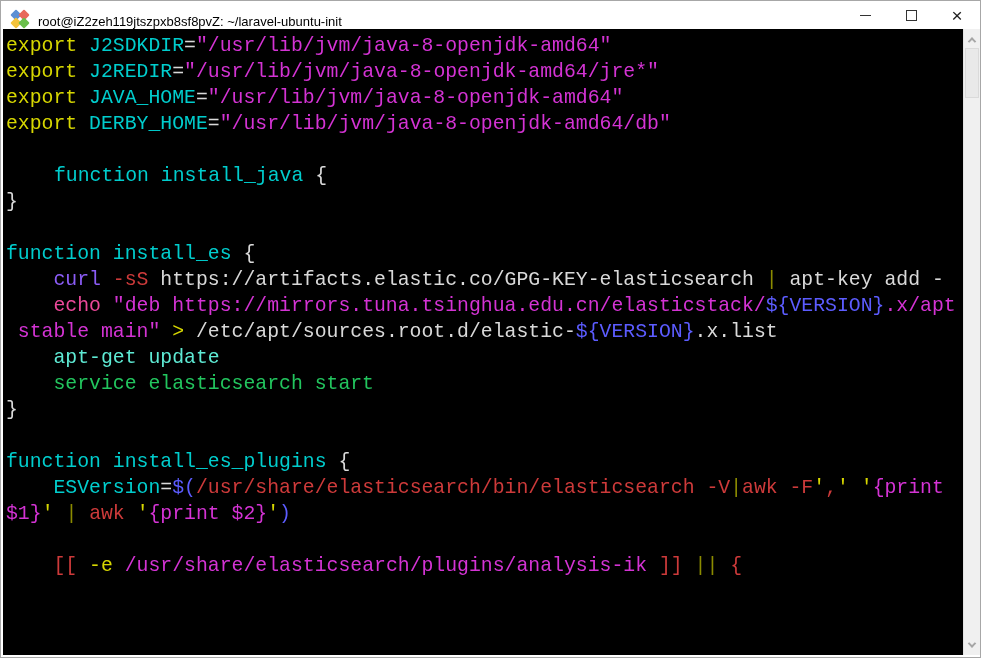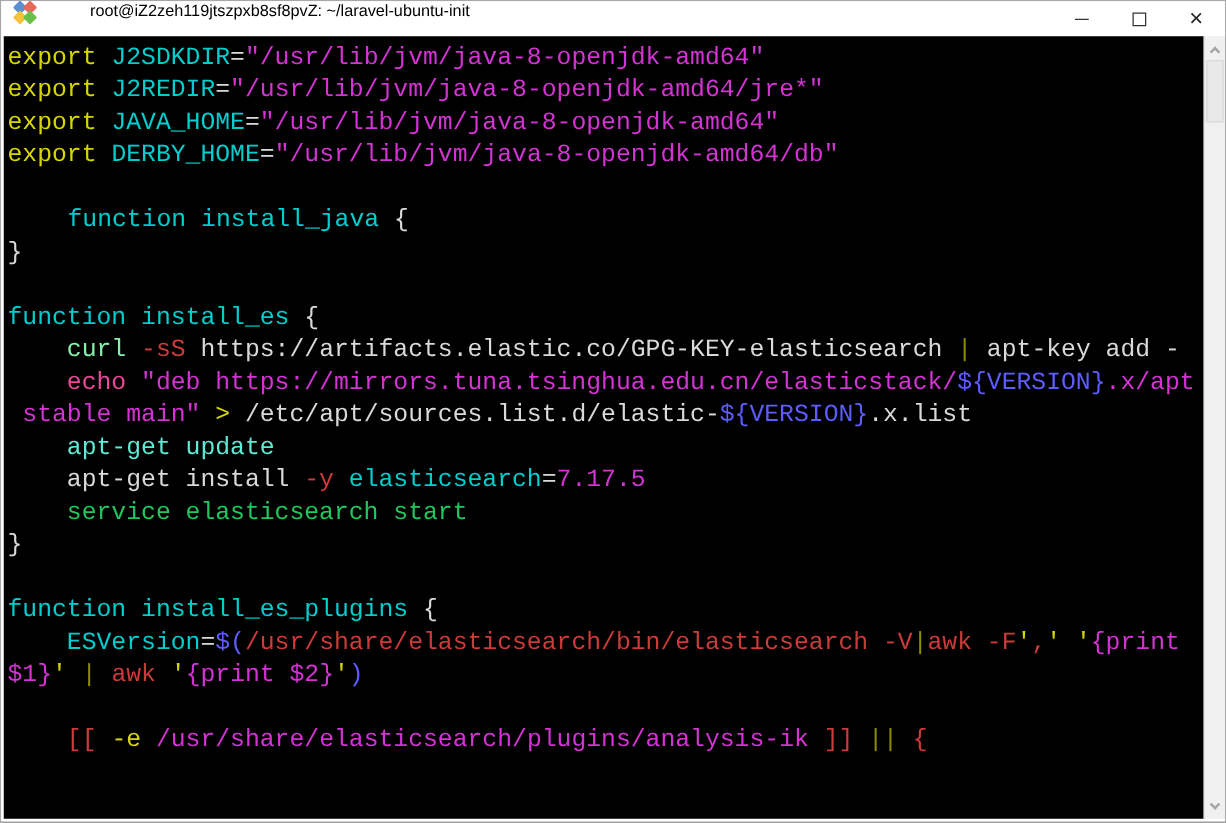--- a/index.html
+++ b/index.html
@@ -7,22 +7,22 @@
   .window {
     width:981px; height:658px;
     border:1px solid #a7a7a7;
     background:#fff;
     font-family:"Liberation Sans", sans-serif;
     display:flex; flex-direction:column;
   }
   
   .titlebar {
     height:28px; background:#ffffff;
-    display:flex; align-items:flex-start;
-    padding-left:9px; flex:0 0 auto;gap:34px;
+    display:flex; align-items:flex-end;
+    padding-left:9px; flex:0 0 auto;
   }
   .app-icon { position:relative; width:20px; height:19px; margin-right:8px; flex:0 0 auto; }
   .app-icon i { position:absolute; width:8px; height:8px; transform:rotate(45deg); border-radius:1px; }
   .app-icon .d-blue   { left:2px;  top:1px;  background:#5b8fd4; }
   .app-icon .d-red    { left:10px; top:1px;  background:#e8695a; }
   .app-icon .d-yellow { left:2px;  top:9px;  background:#f5c33b; }
   .app-icon .d-green  { left:10px; top:9px;  background:#6abf4b; }
   .title { font-size:13px; color:#000; white-space:nowrap; }
   .controls { margin-left:auto; display:flex; height:100%; }
   .ctrl { width:46px; height:100%; display:flex; align-items:center; justify-content:center; cursor:default; }
@@ -91,25 +91,24 @@
       <div id="term-lines">
           <div class="t-line"><span style="color: rgb(215, 215, 0);">export</span><span style="color: rgb(217, 217, 217);"> </span><span style="color: rgb(0, 205, 205);">J2SDKDIR</span><span style="color: rgb(217, 217, 217);">=</span><span style="color: rgb(212, 51, 212);">"/usr/lib/jvm/java-8-openjdk-amd64"</span></div>
           <div class="t-line"><span style="color: rgb(215, 215, 0);">export</span><span style="color: rgb(217, 217, 217);"> </span><span style="color: rgb(0, 205, 205);">J2REDIR</span><span style="color: rgb(217, 217, 217);">=</span><span style="color: rgb(212, 51, 212);">"/usr/lib/jvm/java-8-openjdk-amd64/jre*"</span></div>
           <div class="t-line"><span style="color: rgb(215, 215, 0);">export</span><span style="color: rgb(217, 217, 217);"> </span><span style="color: rgb(0, 205, 205);">JAVA_HOME</span><span style="color: rgb(217, 217, 217);">=</span><span style="color: rgb(212, 51, 212);">"/usr/lib/jvm/java-8-openjdk-amd64"</span></div>
           <div class="t-line"><span style="color: rgb(215, 215, 0);">export</span><span style="color: rgb(217, 217, 217);"> </span><span style="color: rgb(0, 205, 205);">DERBY_HOME</span><span style="color: rgb(217, 217, 217);">=</span><span style="color: rgb(212, 51, 212);">"/usr/lib/jvm/java-8-openjdk-amd64/db"</span></div>
           <div class="t-line"></div>
           <div class="t-line"><span style="color: rgb(0, 205, 205); margin-left: 48px;">function install_java</span><span style="color: rgb(217, 217, 217);"> {</span></div>
           <div class="t-line"><span style="color: rgb(217, 217, 217);">}</span></div>
           <div class="t-line"></div>
           <div class="t-line"><span style="color: rgb(0, 205, 205);">function install_es</span><span style="color: rgb(217, 217, 217);"> {</span></div>
-          <div class="t-line"><span style="color: #86efac;">    curl </span><span style="color: rgb(205, 58, 58);">-sS</span><span style="color: rgb(217, 217, 217);"> https://artifacts.elastic.co/GPG-KEY-elasticsearch </span><span style="color: rgb(139, 139, 0);">|</span><span style="color: rgb(217, 217, 217);"> apt-key add -</span></div>
+          <div class="t-line"><span style="color: #8b5cf6;">    curl </span><span style="color: rgb(205, 58, 58);">-sS</span><span style="color: rgb(217, 217, 217);"> https://artifacts.elastic.co/GPG-KEY-elasticsearch </span><span style="color: rgb(139, 139, 0);">|</span><span style="color: rgb(217, 217, 217);"> apt-key add -</span></div>
           <div class="t-line"><span style="color: rgb(217, 217, 217);">    </span><span style="color: #ec4899;">echo</span><span style="color: rgb(217, 217, 217);"> </span><span style="color: rgb(212, 51, 212);">"deb https://mirrors.tuna.tsinghua.edu.cn/elasticstack/</span><span style="color: rgb(92, 92, 255);">${VERSION}</span><span style="color: rgb(212, 51, 212);">.x/apt</span></div>
-          <div class="t-line"><span style="color: rgb(212, 51, 212);"> stable main"</span><span style="color: rgb(217, 217, 217);"> </span><span style="color: rgb(215, 215, 0);">&gt;</span><span style="color: rgb(217, 217, 217);"> /etc/apt/sources.list.d/elastic-</span><span style="color: rgb(92, 92, 255);">${VERSION}</span><span style="color: rgb(217, 217, 217);">.x.list</span></div>
+          <div class="t-line"><span style="color: rgb(212, 51, 212);"> stable main"</span><span style="color: rgb(217, 217, 217);"> </span><span style="color: rgb(215, 215, 0);">&gt;</span><span style="color: rgb(217, 217, 217);"> /etc/apt/sources.root.d/elastic-</span><span style="color: rgb(92, 92, 255);">${VERSION}</span><span style="color: rgb(217, 217, 217);">.x.list</span></div>
           <div class="t-line"><span style="color: #5eead4;">    apt-get update</span></div>
-          <div class="t-line"><span style="color: rgb(217, 217, 217);">    apt-get install </span><span style="color: rgb(205, 58, 58);">-y</span><span style="color: rgb(217, 217, 217);"> </span><span style="color: rgb(0, 205, 205);">elasticsearch</span><span style="color: rgb(217, 217, 217);">=</span><span style="color: rgb(212, 51, 212);">7.17.5</span></div>
           <div class="t-line"><span style="color: #22c55e;">    service elasticsearch start</span></div>
           <div class="t-line"><span style="color: rgb(217, 217, 217);">}</span></div>
           <div class="t-line"></div>
           <div class="t-line"><span style="color: rgb(0, 205, 205);">function install_es_plugins</span><span style="color: rgb(217, 217, 217);"> {</span></div>
           <div class="t-line"><span style="color: rgb(217, 217, 217);">    </span><span style="color: rgb(0, 205, 205);">ESVersion</span><span style="color: rgb(217, 217, 217);">=</span><span style="color: rgb(92, 92, 255);">$(</span><span style="color: rgb(205, 58, 58);">/usr/share/elasticsearch/bin/elasticsearch -V</span><span style="color: rgb(139, 139, 0);">|</span><span style="color: rgb(205, 58, 58);">awk -F</span><span style="color: rgb(215, 215, 0);">'</span><span style="color: rgb(205, 58, 58);">,</span><span style="color: rgb(215, 215, 0);">'</span><span style="color: rgb(217, 217, 217);"> </span><span style="color: rgb(215, 215, 0);">'</span><span style="color: rgb(212, 51, 212);">{print</span></div>
           <div class="t-line"><span style="color: rgb(212, 51, 212);">$1}</span><span style="color: rgb(215, 215, 0);">'</span><span style="color: rgb(217, 217, 217);"> </span><span style="color: rgb(139, 139, 0);">|</span><span style="color: rgb(217, 217, 217);"> </span><span style="color: rgb(205, 58, 58);">awk</span><span style="color: rgb(217, 217, 217);"> </span><span style="color: rgb(215, 215, 0);">'</span><span style="color: rgb(212, 51, 212);">{print $2}</span><span style="color: rgb(215, 215, 0);">'</span><span style="color: rgb(92, 92, 255);">)</span></div>
           <div class="t-line"></div>
           <div class="t-line"><span style="color: rgb(217, 217, 217);">    </span><span style="color: rgb(205, 58, 58);">[[</span><span style="color: rgb(217, 217, 217);"> </span><span style="color: rgb(215, 215, 0);">-e</span><span style="color: rgb(217, 217, 217);"> </span><span style="color: rgb(212, 51, 212);">/usr/share/elasticsearch/plugins/analysis-ik</span><span style="color: rgb(217, 217, 217);"> </span><span style="color: rgb(205, 58, 58);">]]</span><span style="color: rgb(217, 217, 217);"> </span><span style="color: rgb(139, 139, 0);">||</span><span style="color: rgb(217, 217, 217);"> </span><span style="color: rgb(205, 58, 58);">{</span></div>
         </div>
       <div class="statusbar">

